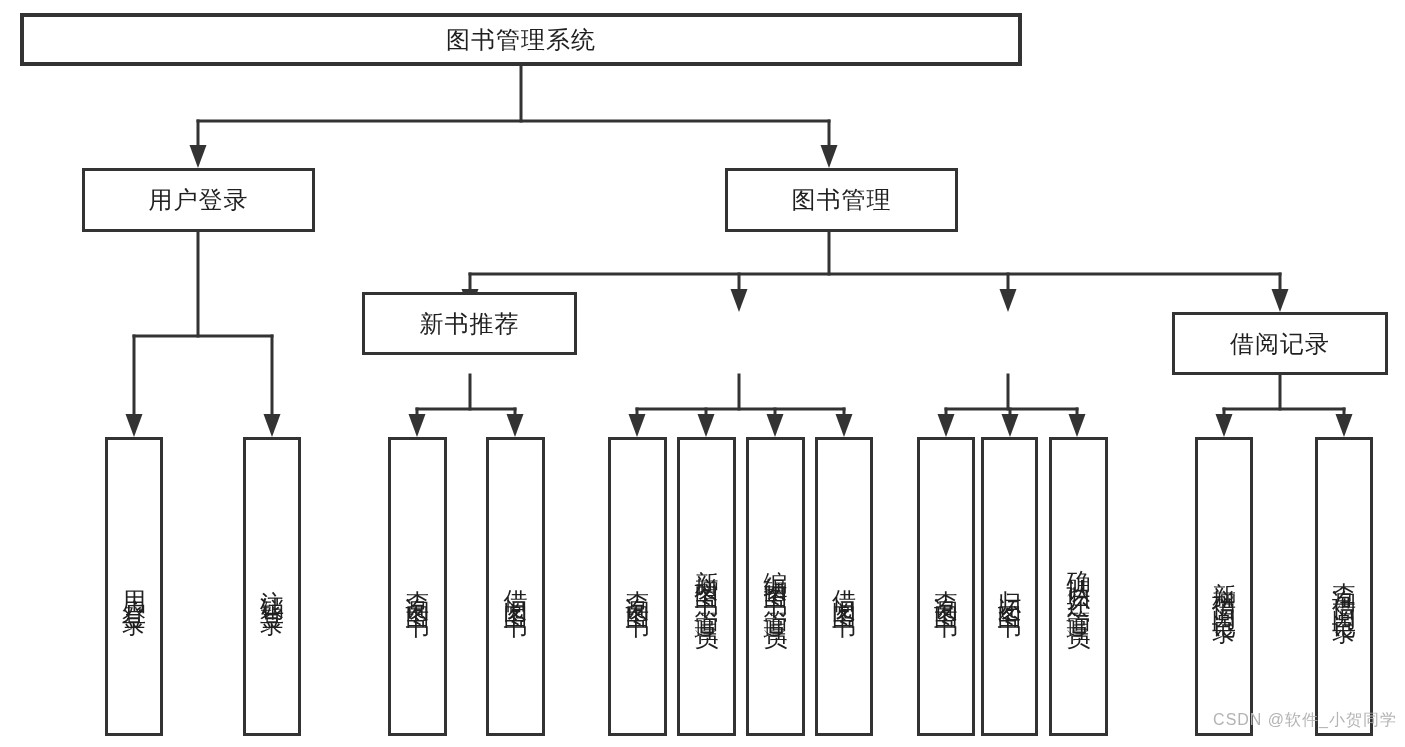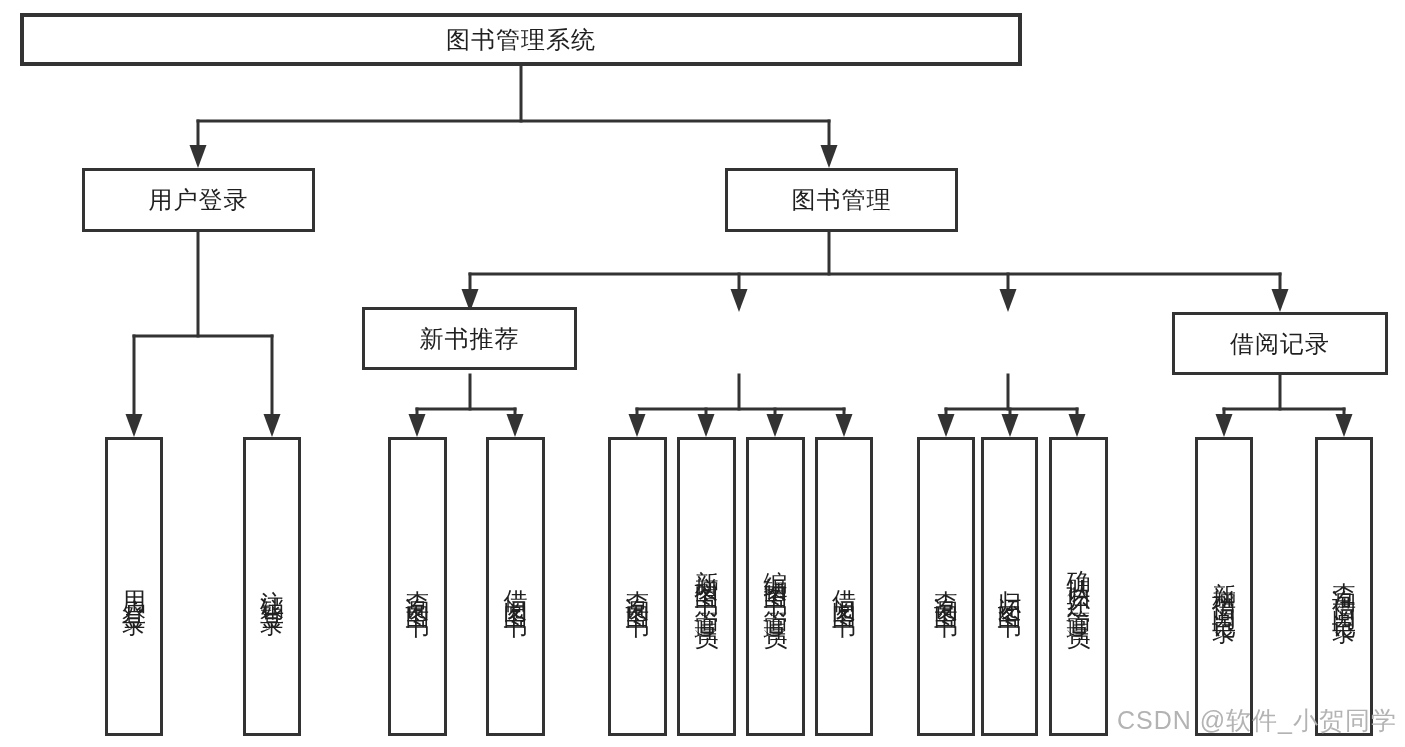--- a/index.html
+++ b/index.html
@@ -17,22 +17,22 @@
   }
   .hbox.root{border-width:4px;}
   .vbox{
     position:absolute;z-index:2;top:437px;height:299px;background:#ffffff;
     border:3px solid #333333;box-sizing:border-box;
     display:flex;align-items:center;justify-content:center;
     writing-mode:vertical-rl;text-orientation:mixed;
     font-size:24px;letter-spacing:8px;line-height:1;
   }
   .watermark{
-    position:absolute;right:8px;bottom:10px;z-index:5;
-    font-size:25px;color:#b3b3b3;letter-spacing:1px;white-space:nowrap;
+    position:absolute;right:8px;bottom:16px;z-index:5;
+    font-size:16px;color:#b3b3b3;letter-spacing:1px;white-space:nowrap;
   }
 </style>
 </head>
 <body>
 
 <div class="stage">
 
   <svg id="wires" class="wires" viewBox="0 0 1405 747">
       <path d="M521 66 V121"></path>
       <path d="M198 121 H829"></path>
@@ -86,21 +86,21 @@
       <polygon points="1215.5,414 1232.5,414 1224,437"></polygon>
       <path d="M1344 409 V417"></path>
       <polygon points="1335.5,414 1352.5,414 1344,437"></polygon>
     </svg>
 
   <div class="hbox root" style="left:20px;top:13px;width:1002px;height:53px;">图书管理系统</div>
 
   <div class="hbox" style="left:82px;top:168px;width:233px;height:64px;">用户登录</div>
   <div class="hbox" style="left:712px;top:168px;width:233px;height:64px;margin-left:13px;">图书管理</div>
 
-  <div class="hbox" style="left:362px;top:307px;width:215px;height:63px;">新书推荐</div>
+  <div class="hbox" style="left:362px;top:292px;width:215px;height:63px;">新书推荐</div>
   <div class="hbox" style="left:1172px;top:312px;width:216px;height:63px;">借阅记录</div>
 
   <div class="vbox" style="left:105px;width:58px;">用户登录</div>
   <div class="vbox" style="left:243px;width:58px;">注销登录</div>
 
   <div class="vbox" style="left:388px;width:59px;">查询图书</div>
   <div class="vbox" style="left:486px;width:59px;">借阅图书</div>
 
   <div class="vbox" style="left:608px;width:59px;">查询图书</div>
   <div class="vbox" style="left:677px;width:59px;">新增图书（管理员）</div>

